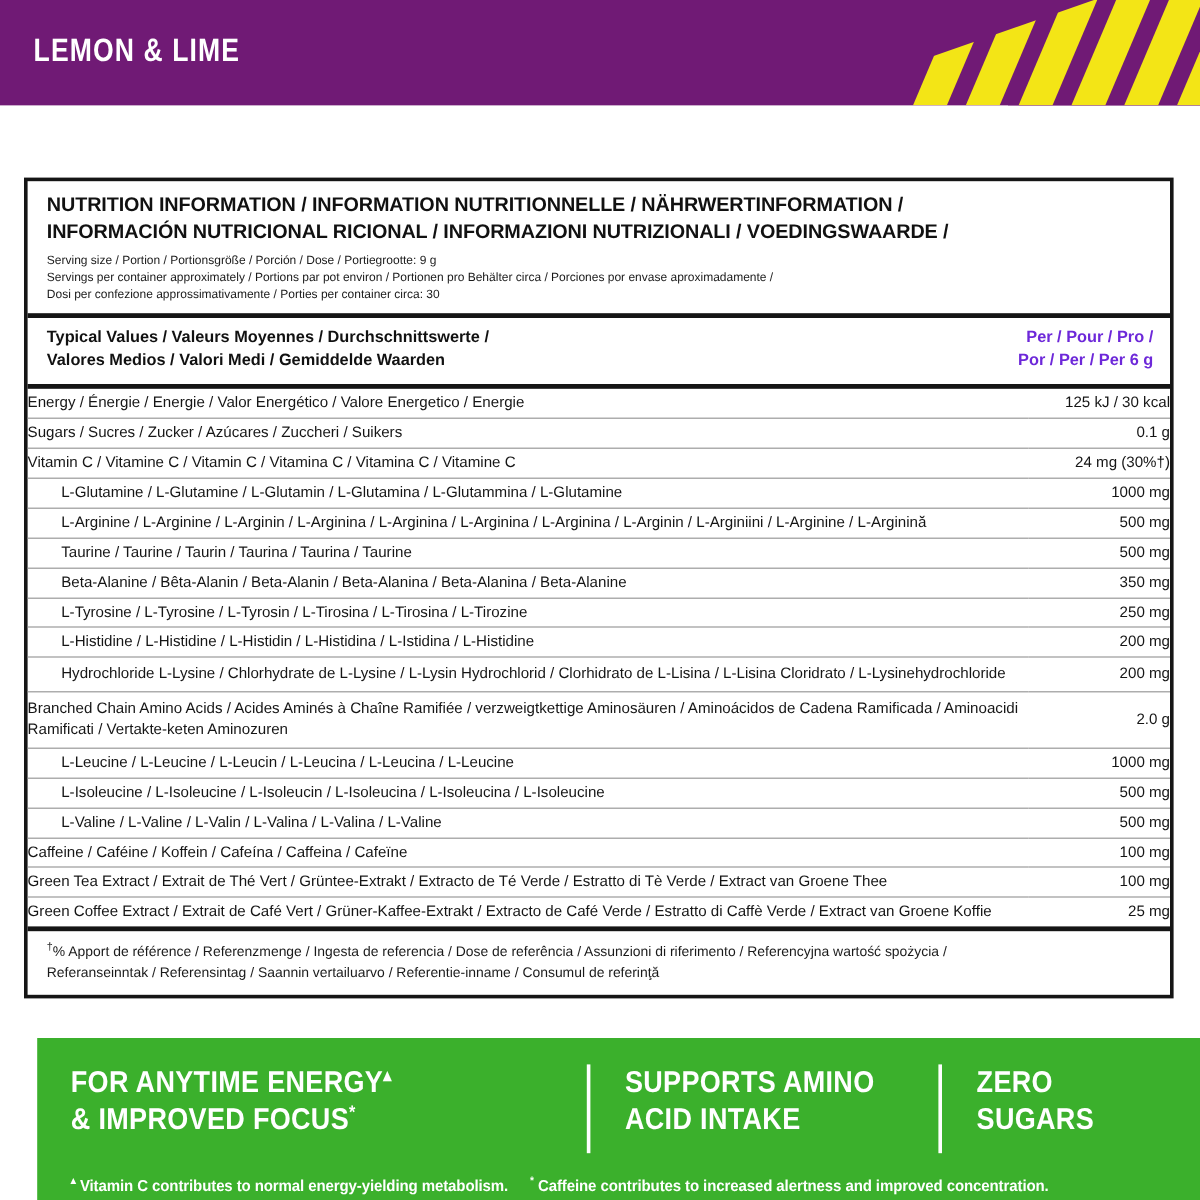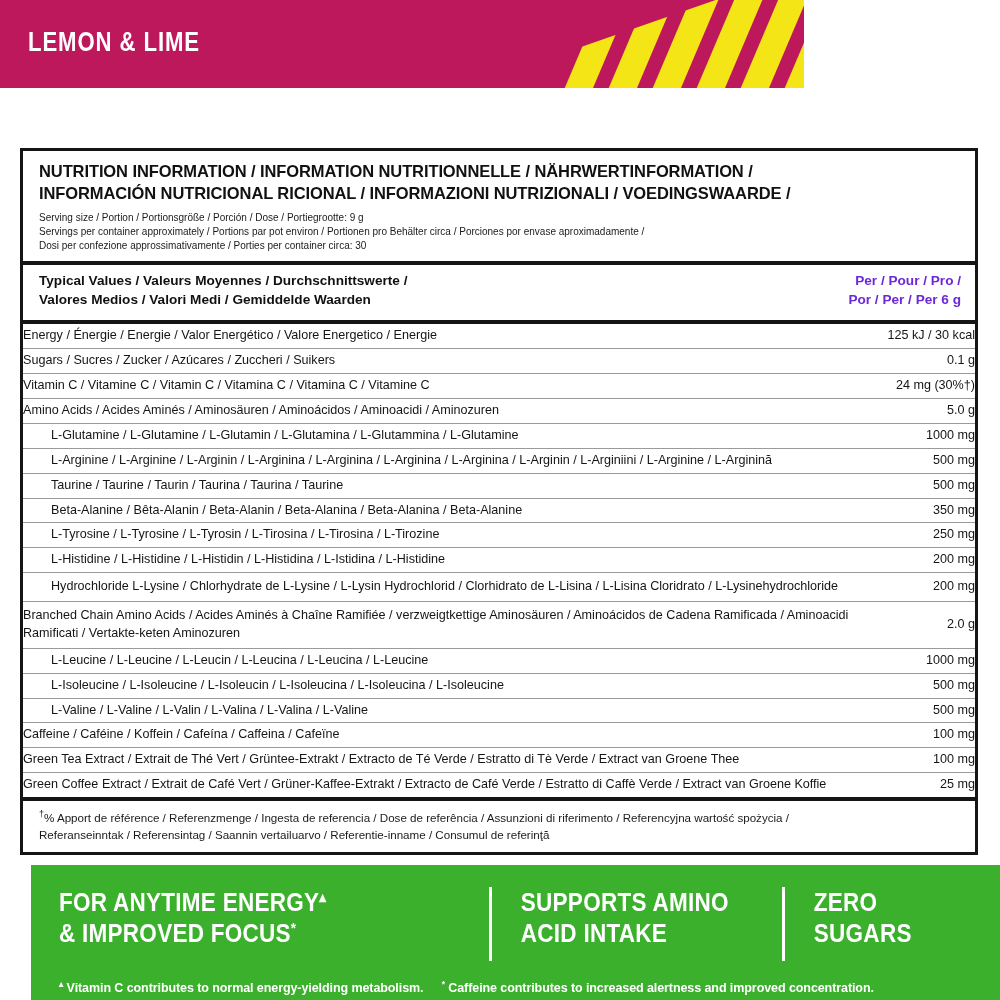--- a/index.html
+++ b/index.html
@@ -6,23 +6,23 @@
   html, body {
     width: 1000px; height: 1000px;
     background: #ffffff;
     font-family: "Liberation Sans", sans-serif;
     overflow: hidden;
   }
 
   
   .top-banner {
     position: relative;
-    width: 804px;
+    width: 1000px;
     height: 88px;
-    background: #be185d;
+    background: #701a75;
     overflow: hidden;
   }
   .top-banner-title {
     position: absolute;
     left: 28px;
     top: 29px;
     color: #ffffff;
     font-size: 27px;
     font-weight: bold;
     letter-spacing: 1.1px;
@@ -263,24 +263,20 @@
             <td class="val">125 kJ / 30 kcal</td>
           </tr>
           <tr>
             <td class="lbl">Sugars / Sucres / Zucker / Azúcares / Zuccheri / Suikers</td>
             <td class="val">0.1 g</td>
           </tr>
           <tr>
             <td class="lbl">Vitamin C / Vitamine C / Vitamin C / Vitamina C / Vitamina C / Vitamine C</td>
             <td class="val">24 mg (30%†)</td>
           </tr>
-          <tr>
-            <td class="lbl">Amino Acids / Acides Aminés / Aminosäuren / Aminoácidos / Aminoacidi / Aminozuren</td>
-            <td class="val">5.0 g</td>
-          </tr>
           <tr class="indent1">
             <td class="lbl">L-Glutamine / L-Glutamine / L-Glutamin / L-Glutamina / L-Glutammina / L-Glutamine</td>
             <td class="val">1000 mg</td>
           </tr>
           <tr class="indent1">
             <td class="lbl">L-Arginine / L-Arginine / L-Arginin / L-Arginina / L-Arginina / L-Arginina / L-Arginina / L-Arginin / L-Arginiini / L-Arginine / L-Arginină</td>
             <td class="val">500 mg</td>
           </tr>
           <tr class="indent1">
             <td class="lbl">Taurine / Taurine / Taurin / Taurina / Taurina / Taurine</td>

